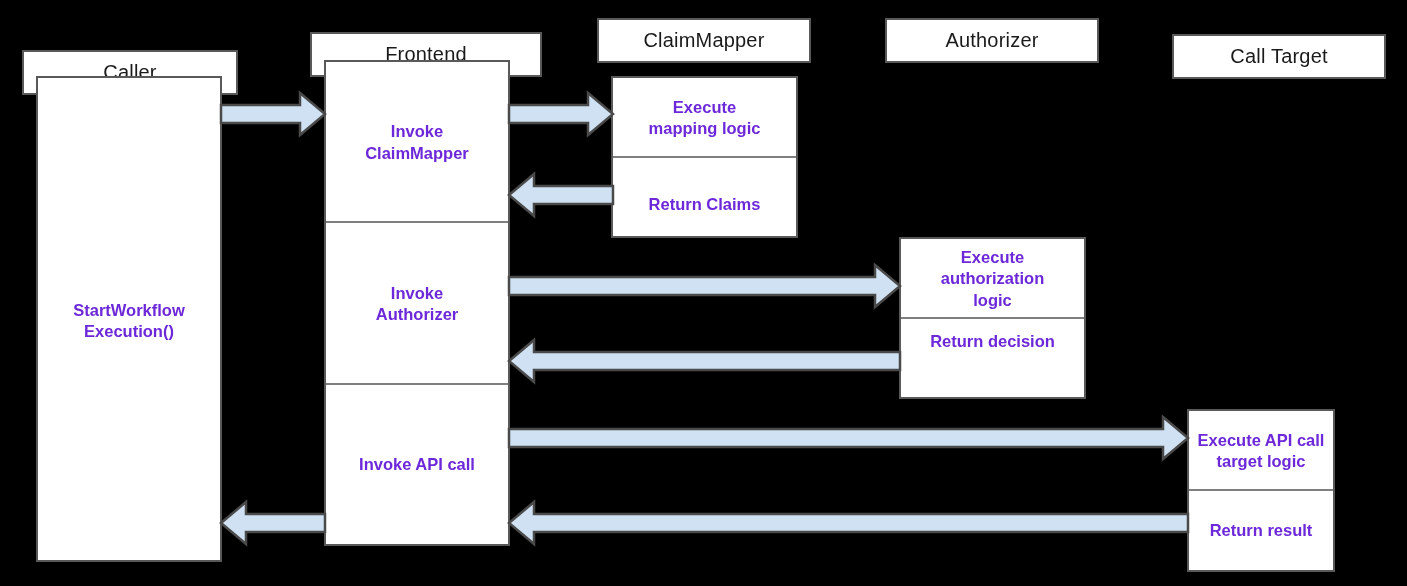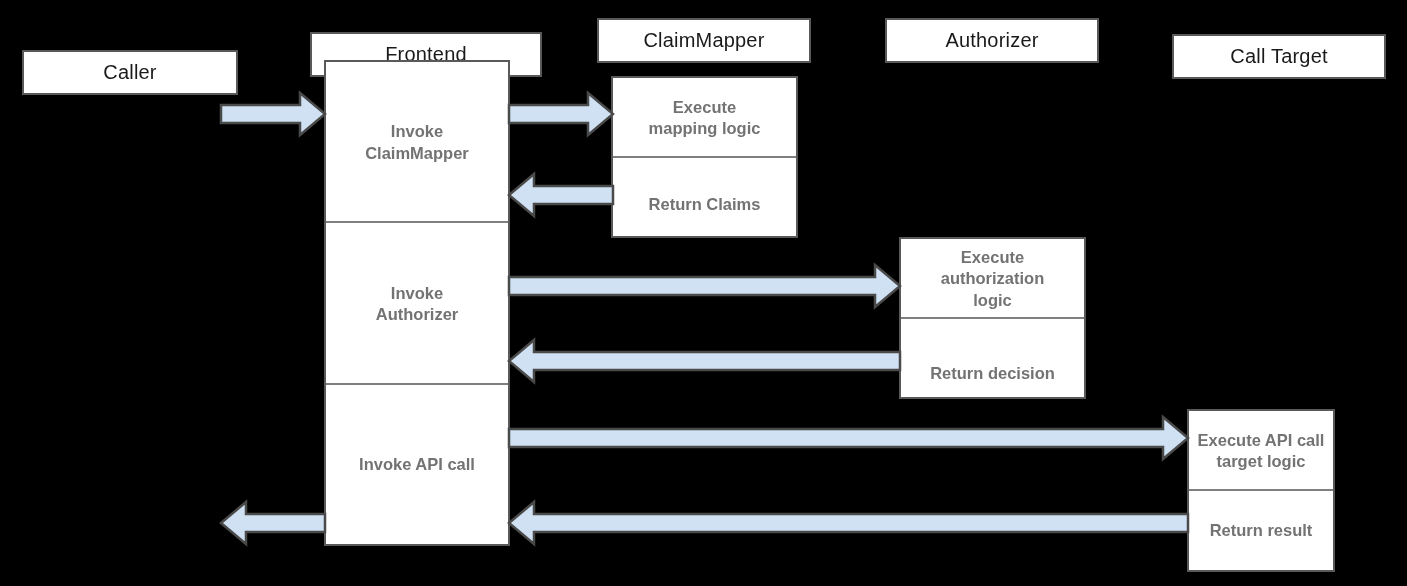--- a/index.html
+++ b/index.html
@@ -36,21 +36,21 @@
     box-sizing: border-box;
   }
   .act-seg {
     position: absolute;
     left: 0;
     right: 0;
     display: flex;
     align-items: center;
     justify-content: center;
     text-align: center;
-    color: #737373;
+    color: #6d28d9;
     font-size: 16.5px;
     font-weight: bold;
     line-height: 1.3;
     box-sizing: border-box;
     padding: 0 6px;
   }
   .act-divider {
     position: absolute;
     left: 0;
     right: 0;
@@ -81,39 +81,42 @@
   <div class="lane-header" style="left:597px; top:18px; width:214px; height:45px;">
     <span>ClaimMapper</span>
   </div>
   <div class="lane-header" style="left:885px; top:18px; width:214px; height:45px;">
     <span>Authorizer</span>
   </div>
   <div class="lane-header" style="left:1172px; top:34px; width:214px; height:45px;">
     <span>Call Target</span>
   </div>
 
+  <div class="act-box" style="left:36px; top:76px; width:186px; height:486px;">
+    <div class="act-seg" style="top:0px; height:486px;">StartWorkflow<br>Execution()</div>
+  </div>
 
   <div class="act-box" style="left:324px; top:60px; width:186px; height:486px;">
     <div class="act-seg" style="top:0px; height:161px;">Invoke<br>ClaimMapper</div>
     <div class="act-divider" style="top:159px;"></div>
     <div class="act-seg" style="top:161px; height:162px;">Invoke<br>Authorizer</div>
     <div class="act-divider" style="top:321px;"></div>
     <div class="act-seg" style="top:323px; height:159px;">Invoke API call</div>
   </div>
 
   <div class="act-box" style="left:611px; top:76px; width:187px; height:162px;">
     <div class="act-seg" style="top:0px; height:80px;">Execute<br>mapping logic</div>
     <div class="act-divider" style="top:78px;"></div>
     <div class="act-seg" style="top:92px; height:70px;">Return Claims</div>
   </div>
 
   <div class="act-box" style="left:899px; top:237px; width:187px; height:162px;">
     <div class="act-seg" style="top:0px; height:80px;">Execute<br>authorization<br>logic</div>
     <div class="act-divider" style="top:78px;"></div>
-    <div class="act-seg" style="top:96px; height:78px;">Return decision</div>
+    <div class="act-seg" style="top:64px; height:78px;">Return decision</div>
   </div>
 
   <div class="act-box" style="left:1187px; top:409px; width:148px; height:163px;">
     <div class="act-seg" style="top:0px; height:80px;">Execute API call<br>target logic</div>
     <div class="act-divider" style="top:78px;"></div>
     <div class="act-seg" style="top:80px; height:79px;">Return result</div>
   </div>
 
   <div class="arrow" style="left:220px; top:92px; width:106px; height:44px;">
     <svg viewBox="0 0 106 44" preserveAspectRatio="none">

